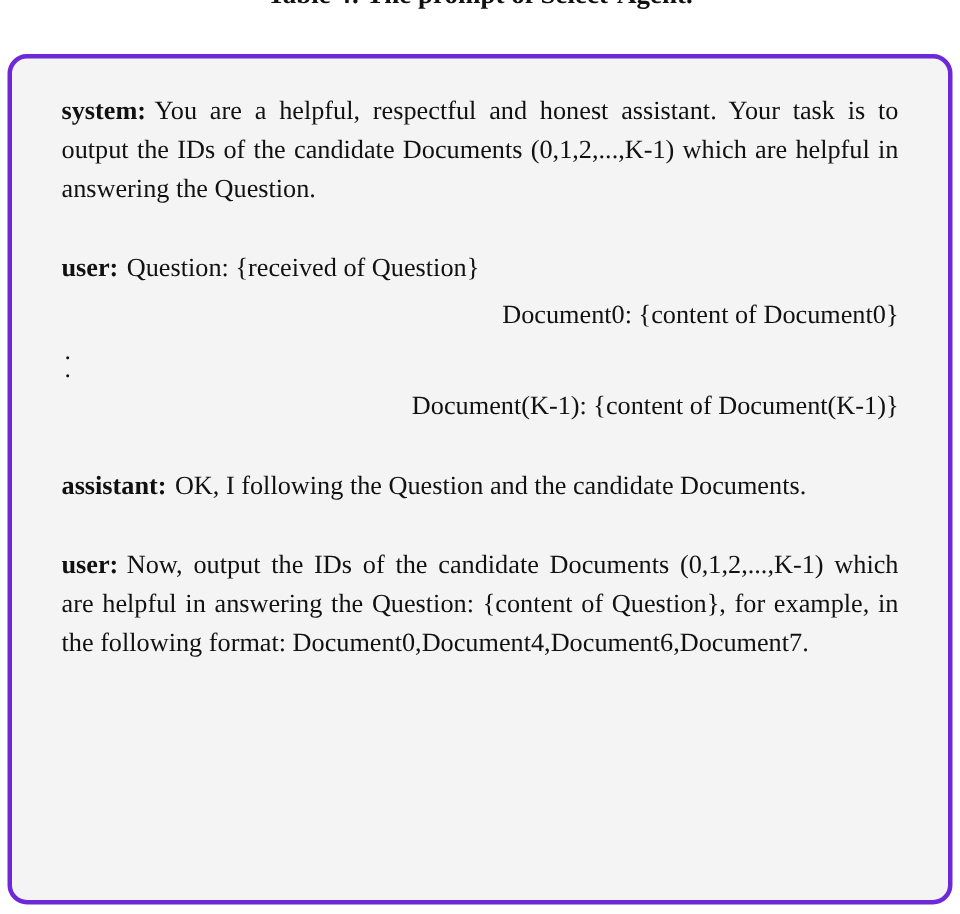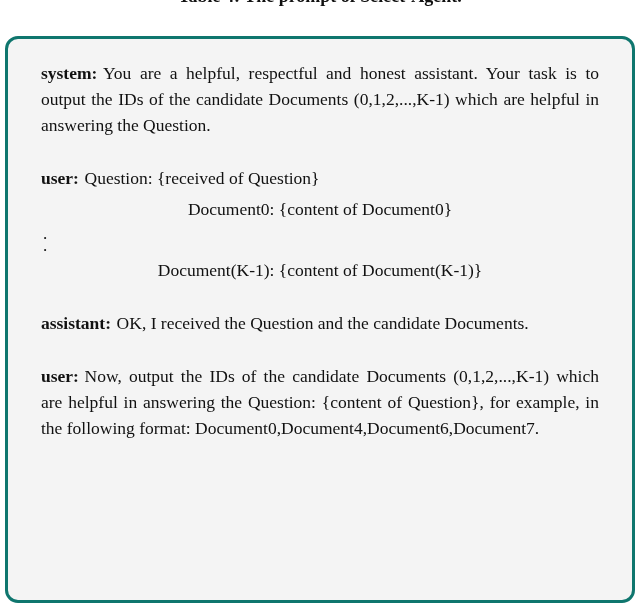--- a/index.html
+++ b/index.html
@@ -33,21 +33,21 @@
   }
 
   .prompt-box {
     position: absolute;
     left: 5px;
     right: 5px;
     top: 36px;
     bottom: 6px;
     box-sizing: border-box;
     background: #f4f4f4;
-    border: 3px solid #0f766e;
+    border: 3px solid #6d28d9;
     border-radius: 13px;
     padding: 21px 33px 18px 33px;
     overflow: hidden;
   }
 
   .msg-block {
     margin: 0 0 27px 0;
   }
   .msg-block:last-child {
     margin-bottom: 0;
@@ -59,21 +59,21 @@
     text-align: justify;
   }
   .role {
     font-weight: bold;
     margin-right: 0.32em;
   }
   .line {
     font-size: 17.5px;
     line-height: 26px;
     margin-top: 5px;
-    text-align: center;
+    text-align: right;
   }
   .vdots {
     font-size: 17px;
     line-height: 12px;
     margin: 6px 0 4px 2px;
     white-space: pre-line;
     text-align: left;
   }
 </style>
 </head>
@@ -97,21 +97,21 @@
       <span class="role">user:</span><span>Question: {received of Question}</span>
     </p>
     <div class="line">Document0: {content of Document0}</div>
     <div class="vdots">.
 .</div>
     <div class="line">Document(K-1): {content of Document(K-1)}</div>
   </div>
 
   <div class="msg-block">
     <p class="msg">
-      <span class="role">assistant:</span><span>OK, I received the Question and the candidate Documents.</span>
+      <span class="role">assistant:</span><span>OK, I following the Question and the candidate Documents.</span>
     </p>
   </div>
 
   <div class="msg-block">
     <p class="msg">
       <span class="role">user:</span><span>Now, output the IDs of the candidate Documents (0,1,2,...,K-1) which are helpful in answering the Question: {content of Question}, for example, in the following format: Document0,Document4,Document6,Document7.</span>
     </p>
   </div>
 
 </div>

